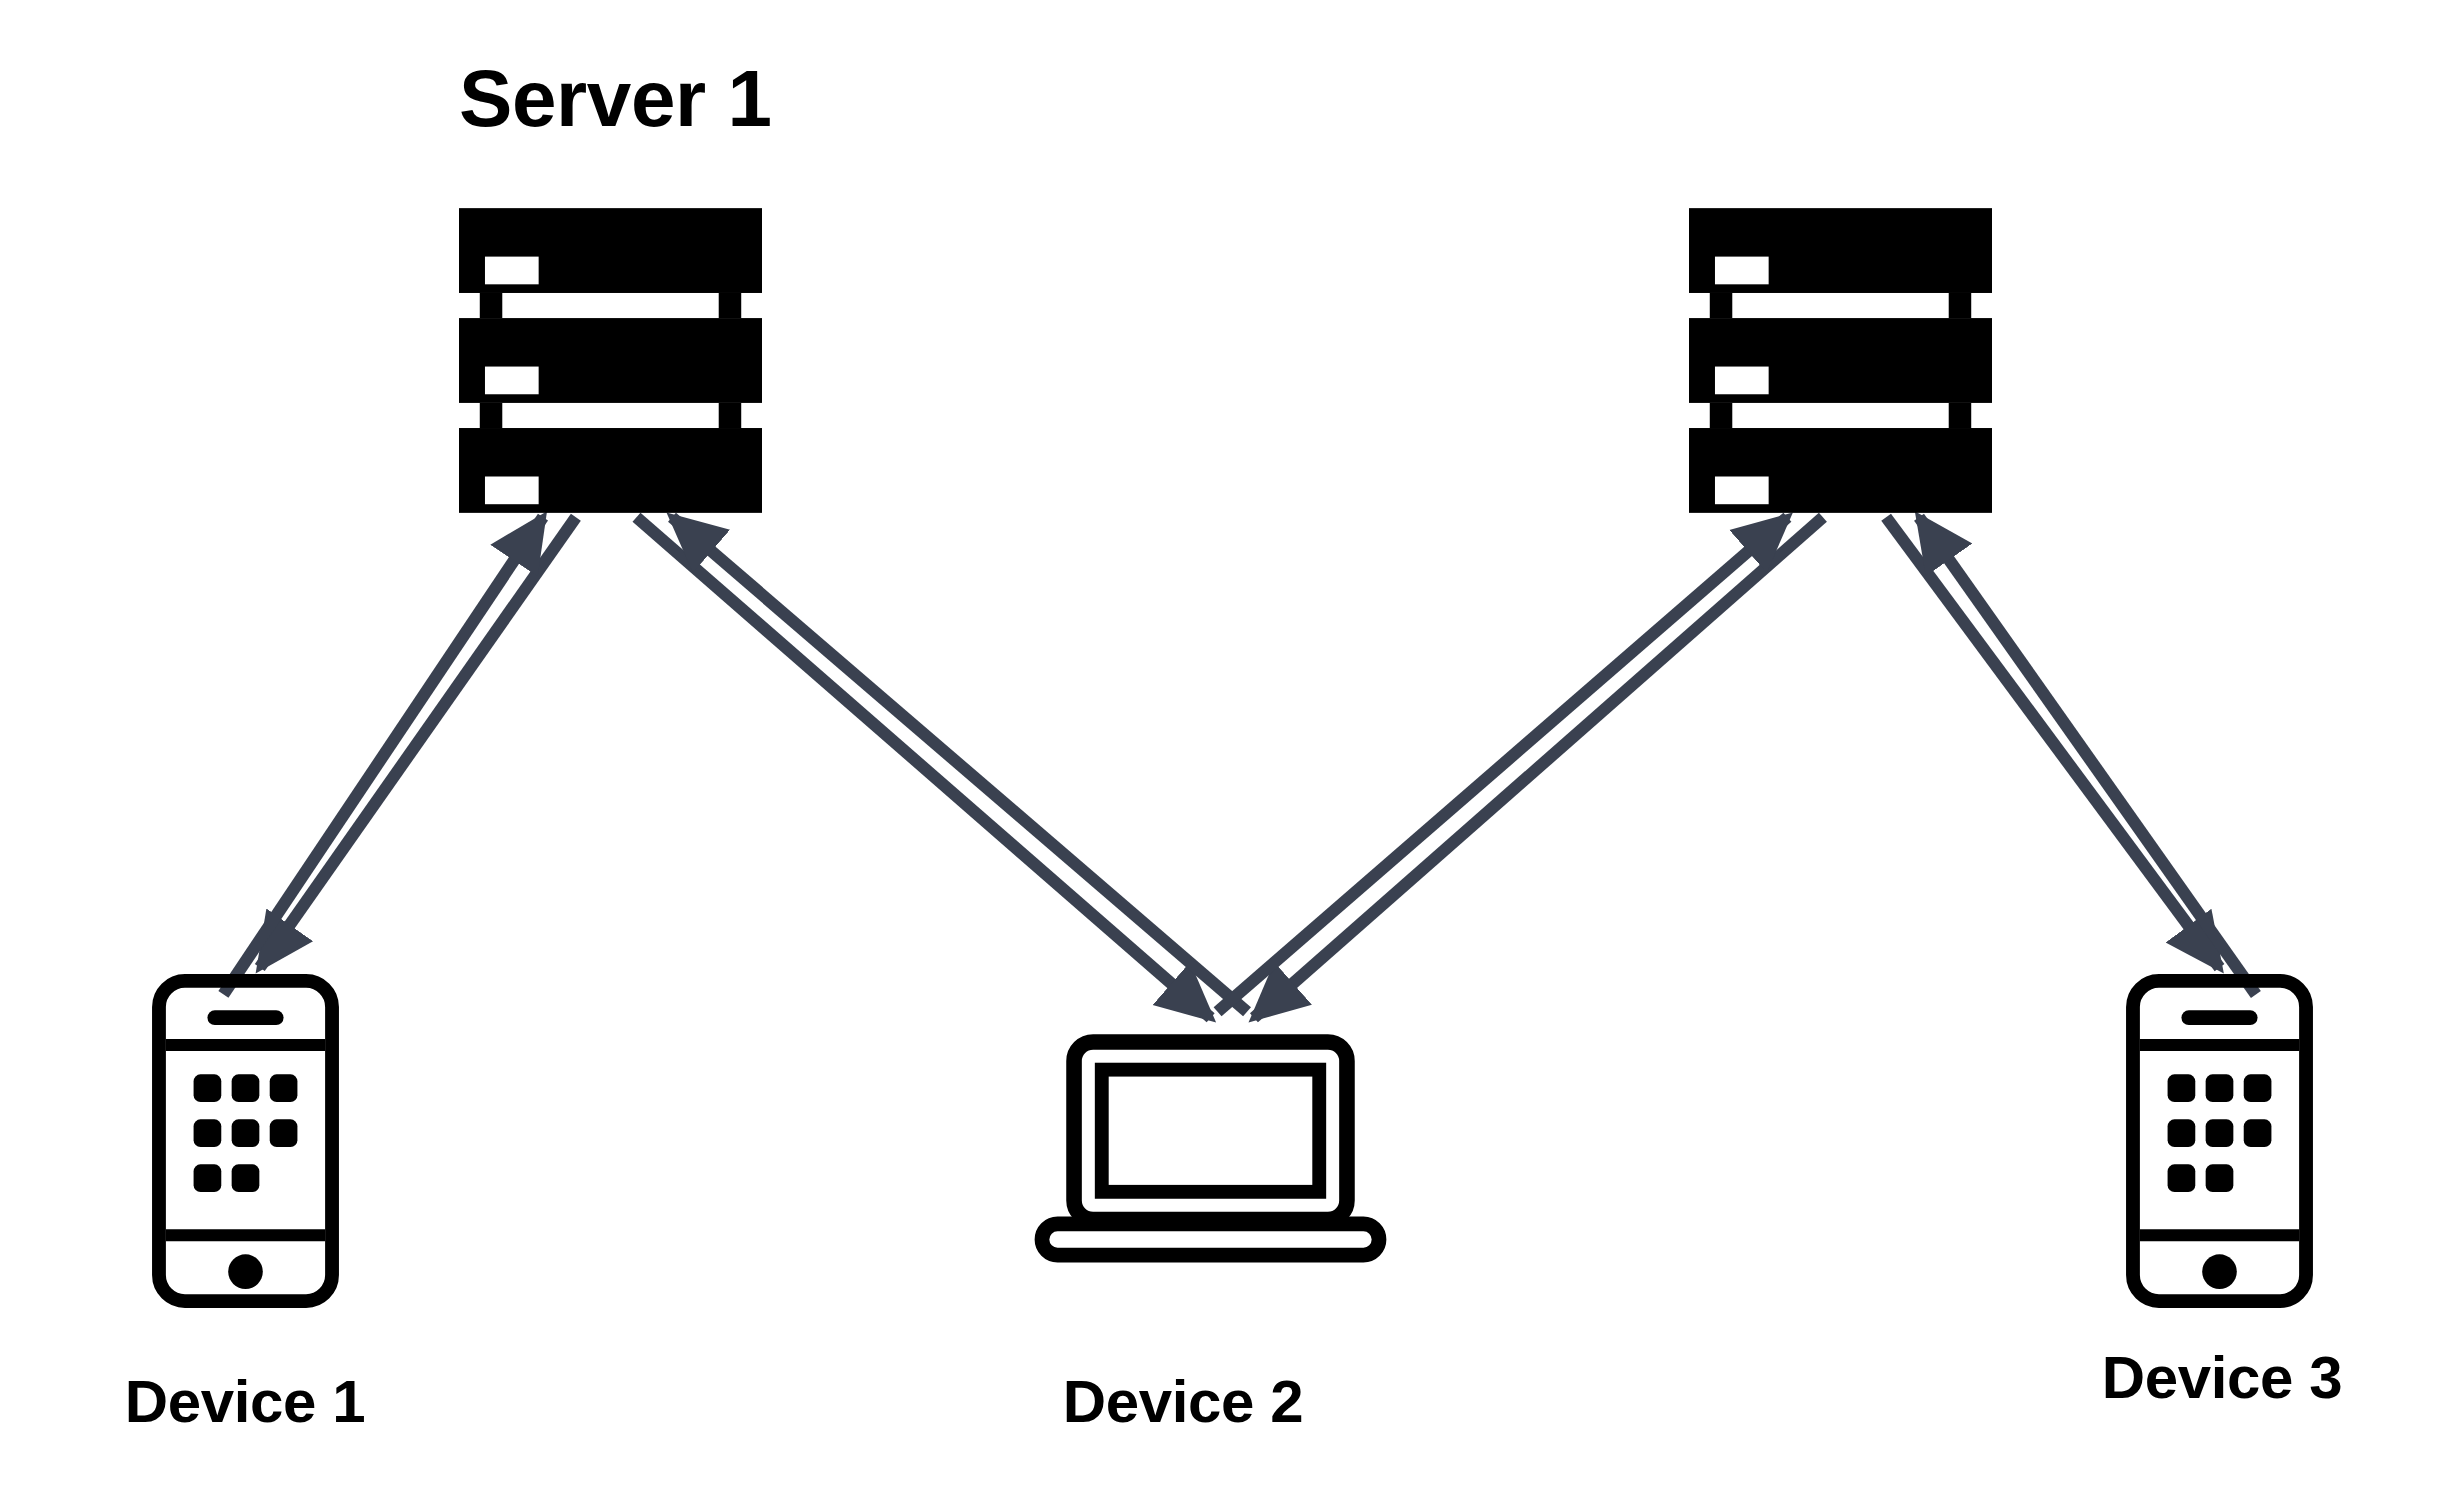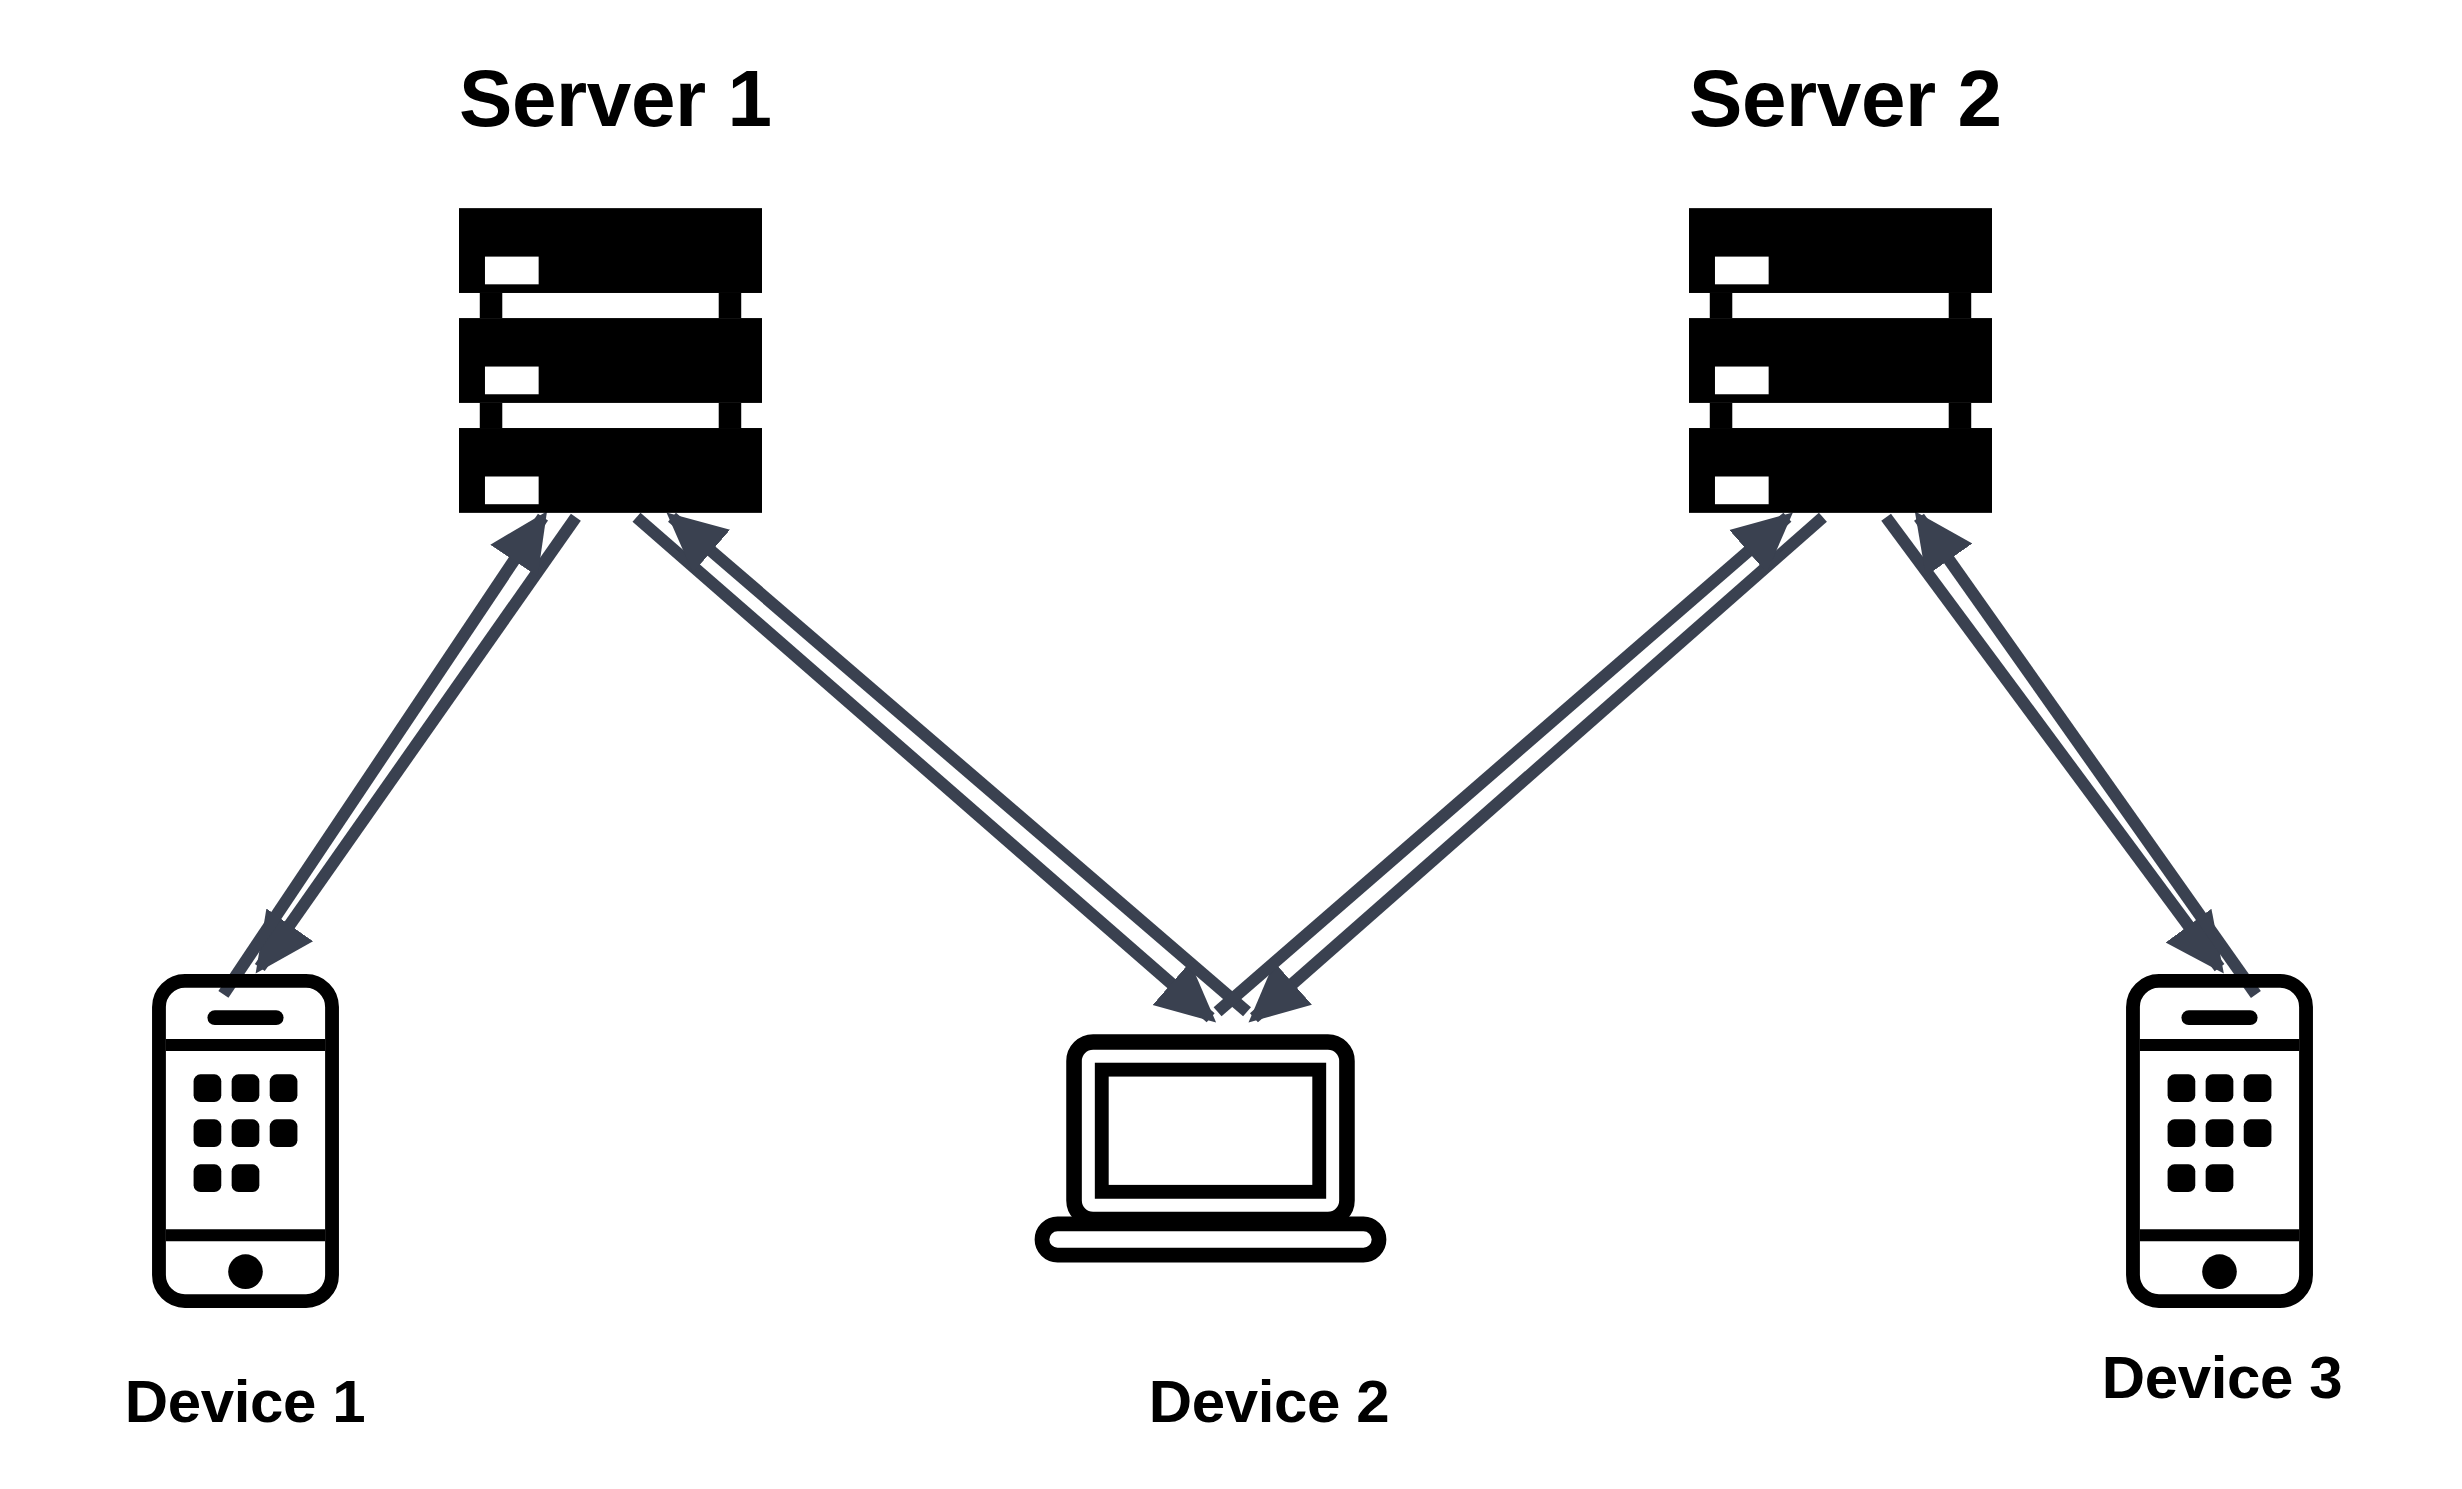--- a/index.html
+++ b/index.html
@@ -92,21 +92,20 @@
       <rect x="30" y="183" width="62" height="32" fill="#ffffff"></rect>
       <rect x="0" y="254" width="350" height="98" fill="#000000"></rect>
       <rect x="30" y="310" width="62" height="32" fill="#ffffff"></rect>
       <rect x="24" y="98" width="26" height="29" fill="#000000"></rect>
       <rect x="300" y="98" width="26" height="29" fill="#000000"></rect>
       <rect x="24" y="225" width="26" height="29" fill="#000000"></rect>
       <rect x="300" y="225" width="26" height="29" fill="#000000"></rect>
     </svg>
   </div>
 
-  <div class="node-label server-label" style="left:1689px; top:59px; width:303px;">Server 2</div>
   <div class="node" style="left:1689px; top:208px;">
     <svg class="icon-svg" width="303" height="305" viewBox="0 0 350 352" xmlns="http://www.w3.org/2000/svg">
       <rect x="0" y="0" width="350" height="98" fill="#000000"></rect>
       <rect x="30" y="56" width="62" height="32" fill="#ffffff"></rect>
       <rect x="0" y="127" width="350" height="98" fill="#000000"></rect>
       <rect x="30" y="183" width="62" height="32" fill="#ffffff"></rect>
       <rect x="0" y="254" width="350" height="98" fill="#000000"></rect>
       <rect x="30" y="310" width="62" height="32" fill="#ffffff"></rect>
       <rect x="24" y="98" width="26" height="29" fill="#000000"></rect>
       <rect x="300" y="98" width="26" height="29" fill="#000000"></rect>
@@ -134,21 +133,21 @@
   </div>
   <div class="node-label device-label" style="left:50px; top:1372px; width:390px;">Device 1</div>
 
   <div class="node" style="left:1035px; top:1035px;">
     <svg class="icon-svg" width="351" height="227" viewBox="0 0 405 262" xmlns="http://www.w3.org/2000/svg">
       <rect x="45" y="8" width="315" height="205" rx="22" ry="22" fill="none" stroke="#000000" stroke-width="18"></rect>
       <rect x="77" y="40" width="251" height="141" fill="none" stroke="#000000" stroke-width="16"></rect>
       <rect x="8" y="218" width="389" height="36" rx="18" ry="18" fill="none" stroke="#000000" stroke-width="17"></rect>
     </svg>
   </div>
-  <div class="node-label device-label" style="left:1074px; top:1372px; width:390px;">Device 2</div>
+  <div class="node-label device-label" style="left:988px; top:1372px; width:390px;">Device 2</div>
 
   <div class="node" style="left:2126px; top:974px;">
     <svg class="icon-svg" width="187" height="334" viewBox="0 0 216 386" xmlns="http://www.w3.org/2000/svg">
       <rect x="8" y="8" width="200" height="370" rx="30" ry="30" fill="none" stroke="#000000" stroke-width="16"></rect>
       <rect x="64" y="42" width="88" height="17" rx="8.5" ry="8.5" fill="#000000"></rect>
       <line x1="16" y1="82" x2="200" y2="82" stroke="#000000" stroke-width="14"></line>
       <line x1="16" y1="302" x2="200" y2="302" stroke="#000000" stroke-width="14"></line>
       <circle cx="108" cy="344" r="20" fill="#000000"></circle>
       <rect x="48" y="116" width="32" height="32" rx="8" ry="8" fill="#000000"></rect>
       <rect x="92" y="116" width="32" height="32" rx="8" ry="8" fill="#000000"></rect>

